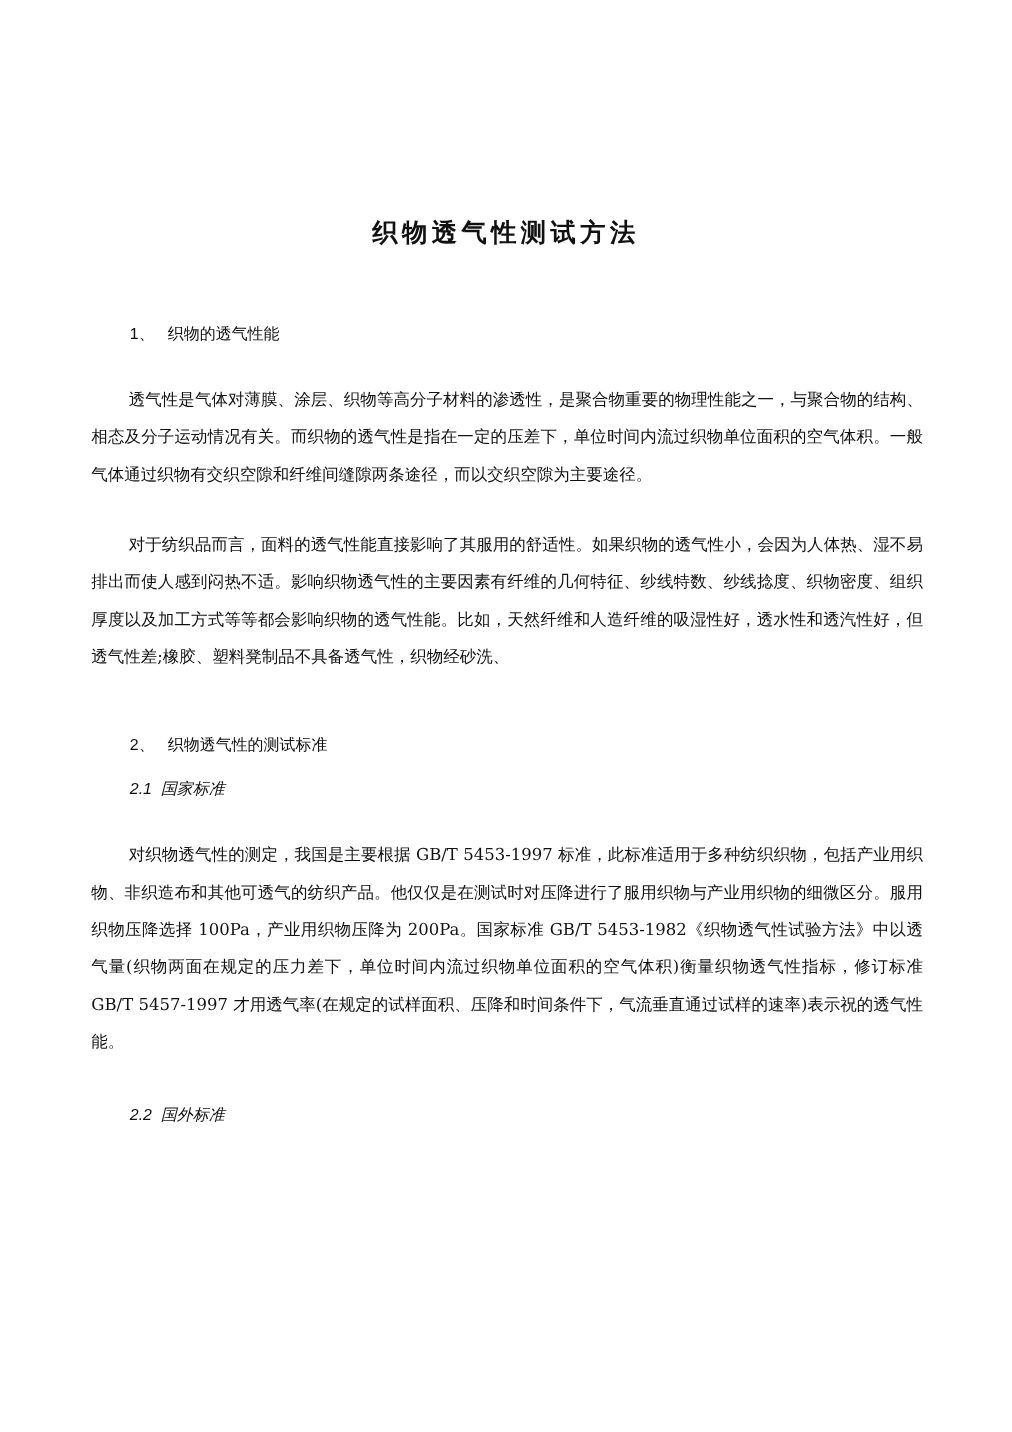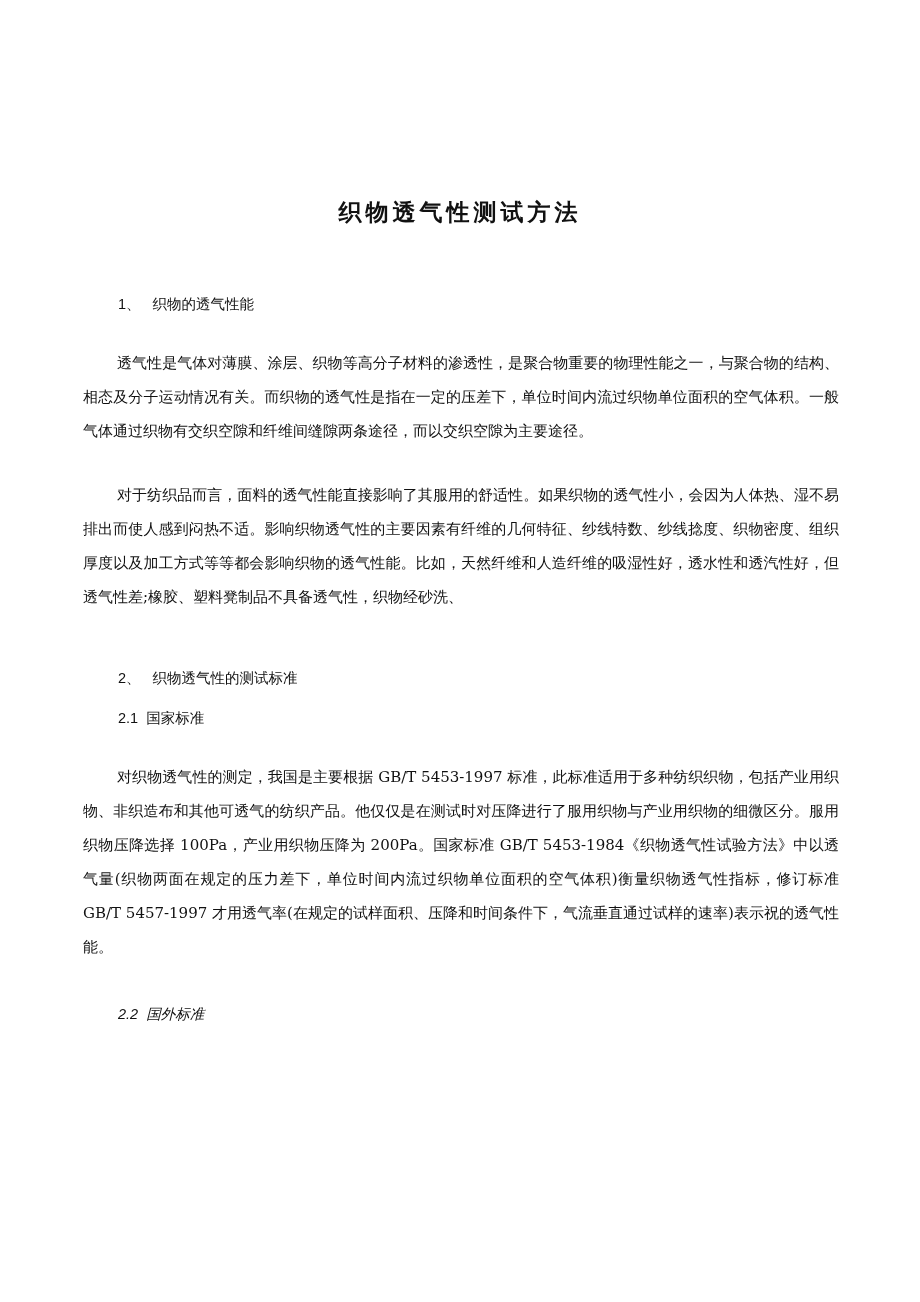--- a/index.html
+++ b/index.html
@@ -70,24 +70,24 @@
   </div>
 
   <div class="para" style="top:346px;">透气性是气体对薄膜、涂层、织物等高分子材料的渗透性，是聚合物重要的物理性能之一，与聚合物的结构、相态及分子运动情况有关。而织物的透气性是指在一定的压差下，单位时间内流过织物单位面积的空气体积。一般气体通过织物有交织空隙和纤维间缝隙两条途径，而以交织空隙为主要途径。</div>
 
   <div class="para" style="top:478px;">对于纺织品而言，面料的透气性能直接影响了其服用的舒适性。如果织物的透气性小，会因为人体热、湿不易排出而使人感到闷热不适。影响织物透气性的主要因素有纤维的几何特征、纱线特数、纱线捻度、织物密度、组织厚度以及加工方式等等都会影响织物的透气性能。比如，天然纤维和人造纤维的吸湿性好，透水性和透汽性好，但透气性差;橡胶、塑料凳制品不具备透气性，织物经砂洗、</div>
 
   <div class="heading" style="top:648px;margin-top:18px;">
     <span class="num">2、</span><span>织物透气性的测试标准</span>
   </div>
 
-  <div class="heading sub" style="top:706px;">
+  <div class="heading sub" style="top:706px;font-style:italic;">
     <span class="num">2.1</span><span>国家标准</span>
   </div>
 
-  <div class="para" style="top:760px;">对织物透气性的测定，我国是主要根据 GB/T 5453-1997 标准，此标准适用于多种纺织织物，包括产业用织物、非织造布和其他可透气的纺织产品。他仅仅是在测试时对压降进行了服用织物与产业用织物的细微区分。服用织物压降选择 100Pa，产业用织物压降为 200Pa。国家标准 GB/T 5453-1984《织物透气性试验方法》中以透气量(织物两面在规定的压力差下，单位时间内流过织物单位面积的空气体积)衡量织物透气性指标，修订标准 GB/T 5457-1997 才用透气率(在规定的试样面积、压降和时间条件下，气流垂直通过试样的速率)表示祝的透气性能。</div>
+  <div class="para" style="top:760px;">对织物透气性的测定，我国是主要根据 GB/T 5453-1997 标准，此标准适用于多种纺织织物，包括产业用织物、非织造布和其他可透气的纺织产品。他仅仅是在测试时对压降进行了服用织物与产业用织物的细微区分。服用织物压降选择 100Pa，产业用织物压降为 200Pa。国家标准 GB/T 5453-1982《织物透气性试验方法》中以透气量(织物两面在规定的压力差下，单位时间内流过织物单位面积的空气体积)衡量织物透气性指标，修订标准 GB/T 5457-1997 才用透气率(在规定的试样面积、压降和时间条件下，气流垂直通过试样的速率)表示祝的透气性能。</div>
 
   <div class="heading sub" style="top:1002px;font-style:italic;">
     <span class="num">2.2</span><span>国外标准</span>
   </div>
 
 
 </div>
 
 </body></html>

